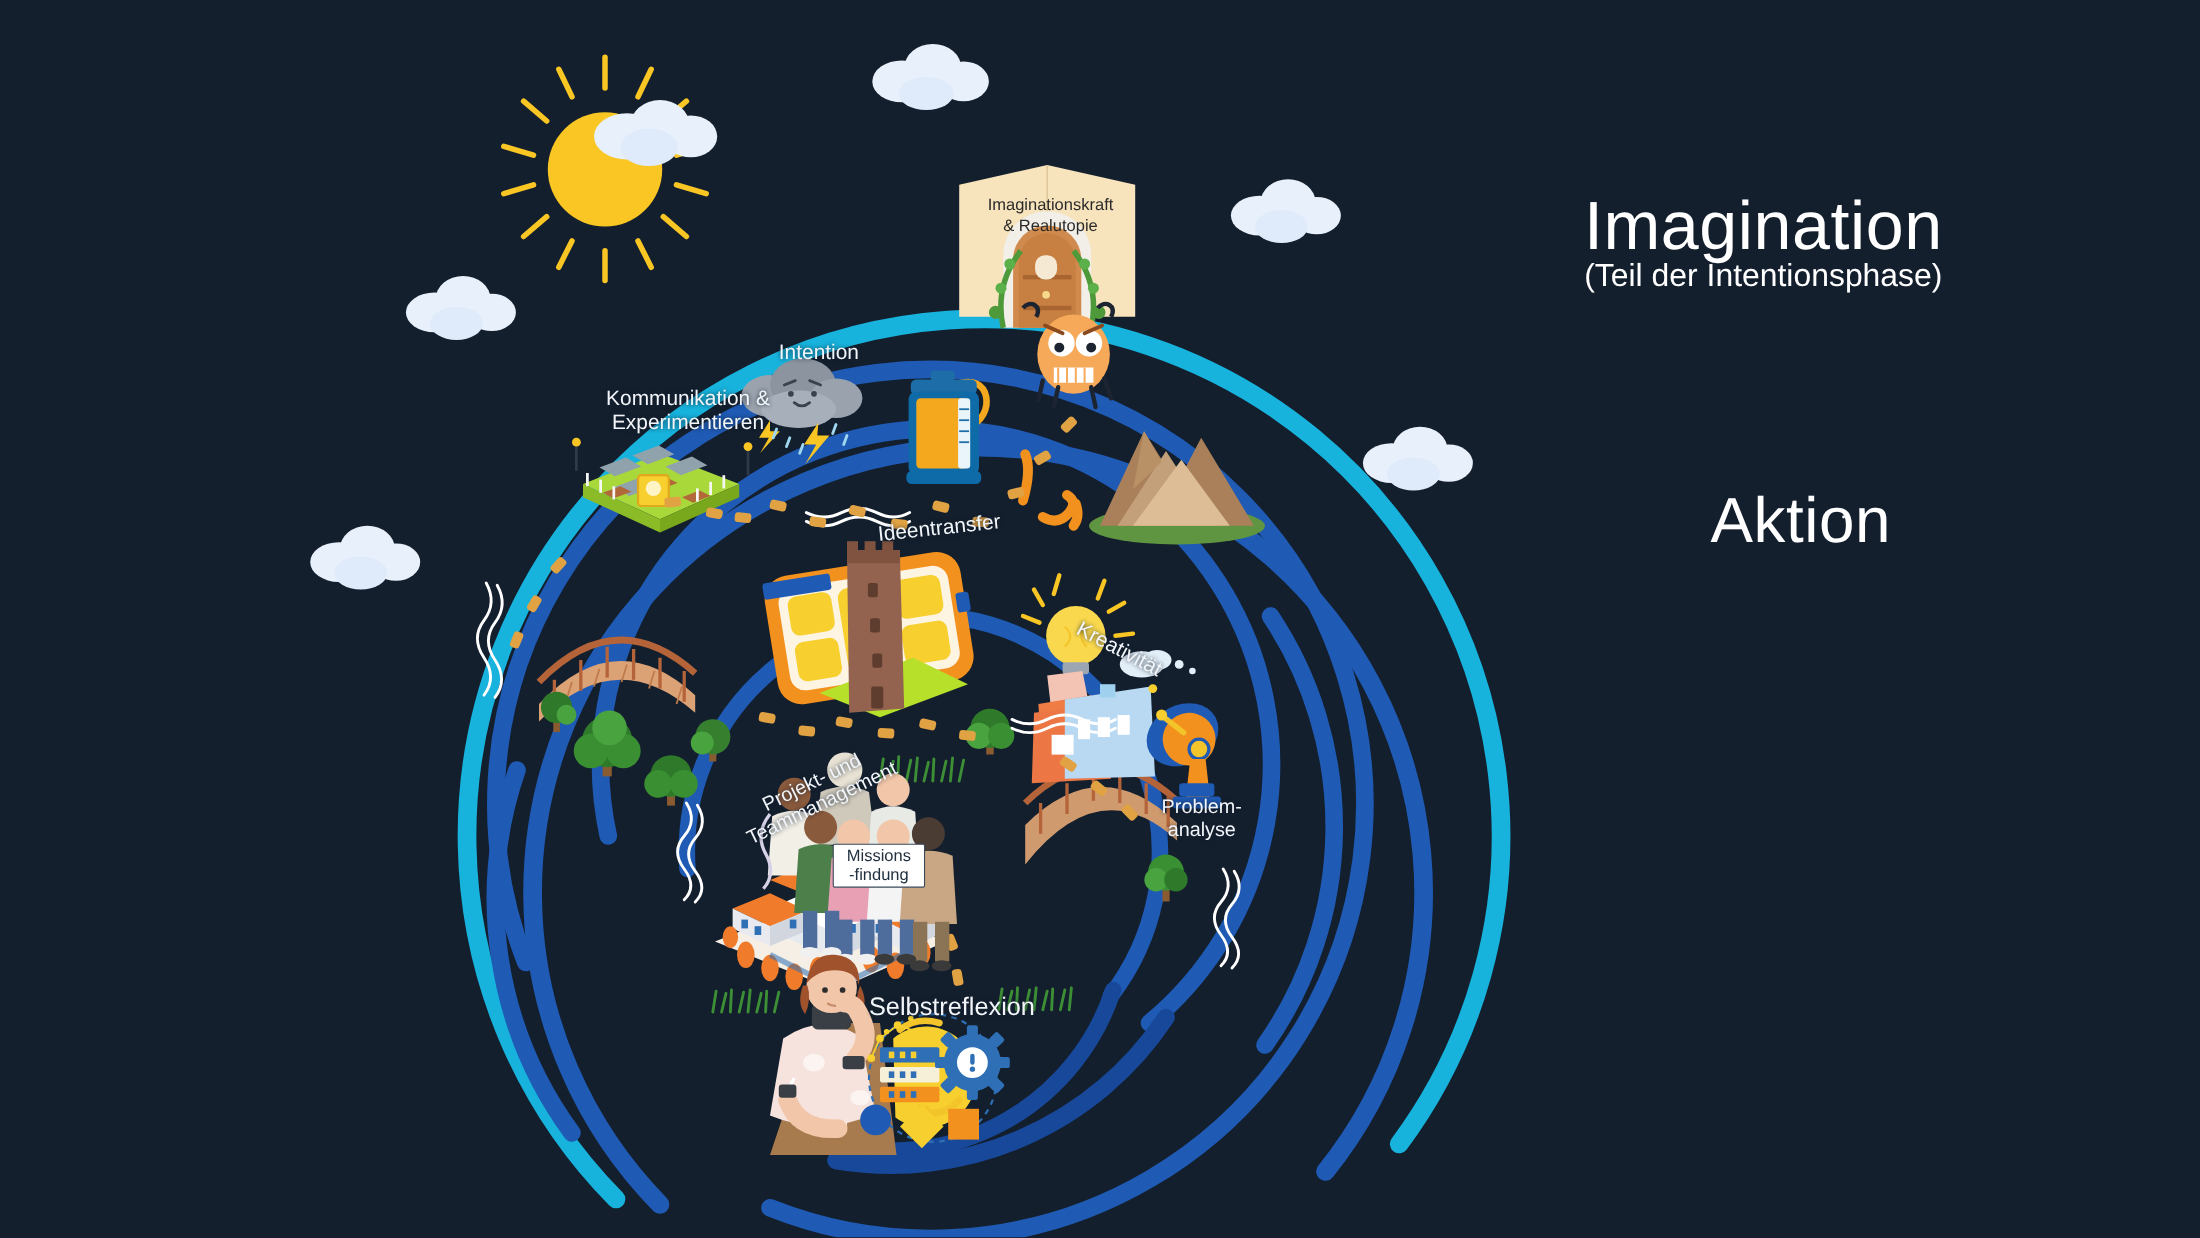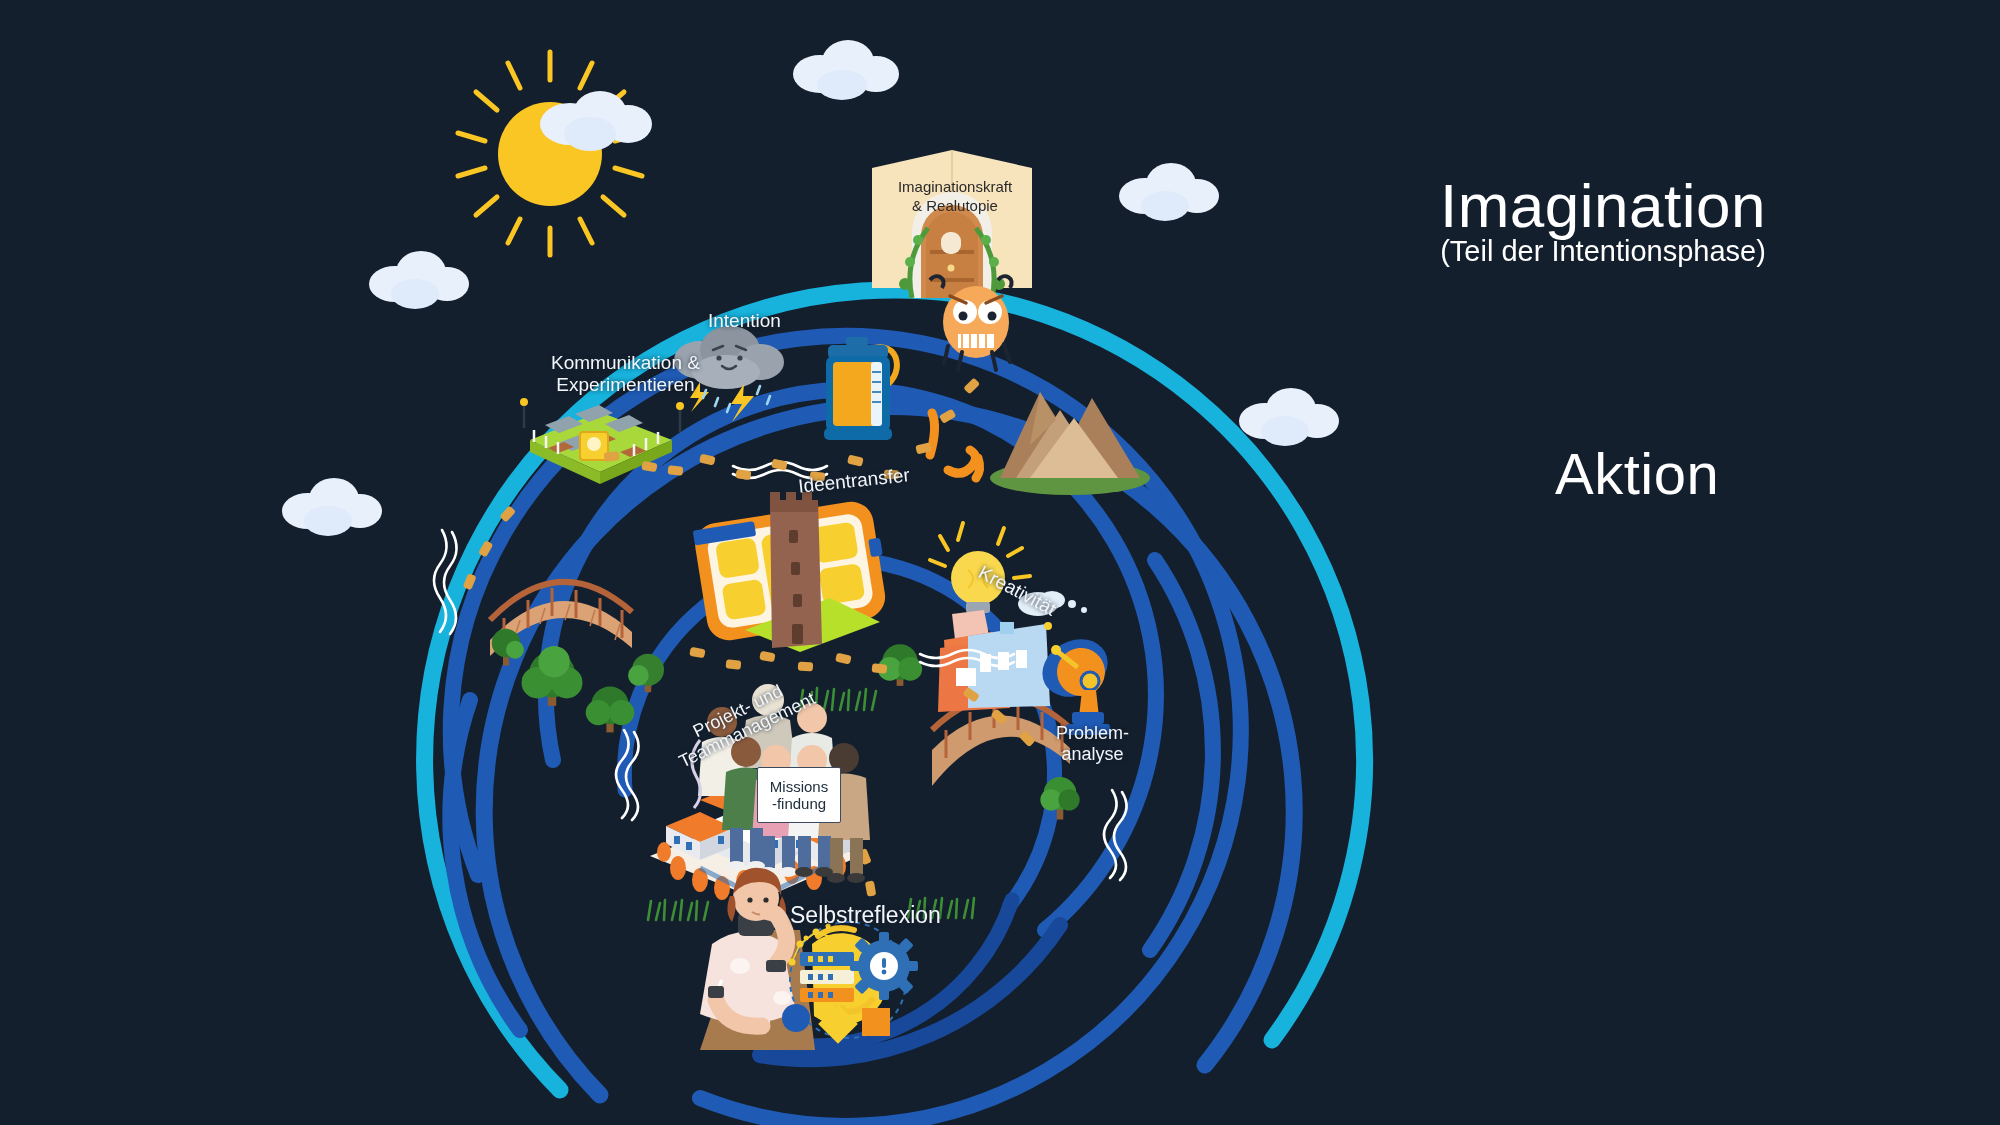--- a/index.html
+++ b/index.html
@@ -37,21 +37,21 @@
   .lbl-selbst { left:790px;  top:902px; font-size:23px; }
 
   
   .door-caption {
     position:absolute; left:895px; top:178px; width:120px;
     color:#2a2a2a; font-size:15px; line-height:1.25;
     text-align:center; white-space:nowrap;
   }
   
   .mission-box {
-    position:absolute; left:757px; top:767px; width:84px; height:56px;
+    position:absolute; left:757px; top:767px; width:84px; height:40px;
     background:#ffffff; border:1.5px solid #3b4a5c; border-radius:2px;
     display:flex; flex-direction:column; align-items:center; justify-content:center;
     color:#20303f; font-size:15px; line-height:1.15; text-align:center;
   }
   svg { position:absolute; left:0; top:0; }
   .nosel { user-select:none; }
 </style>
 </head>
 <body style="background: rgb(20, 31, 46);">
 

